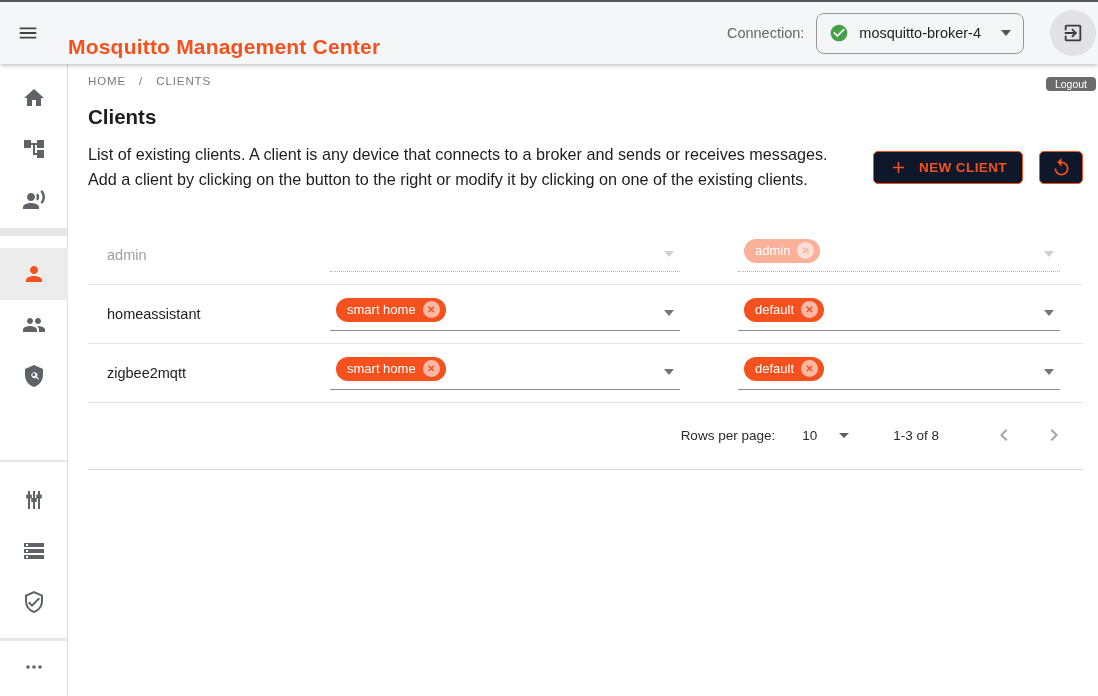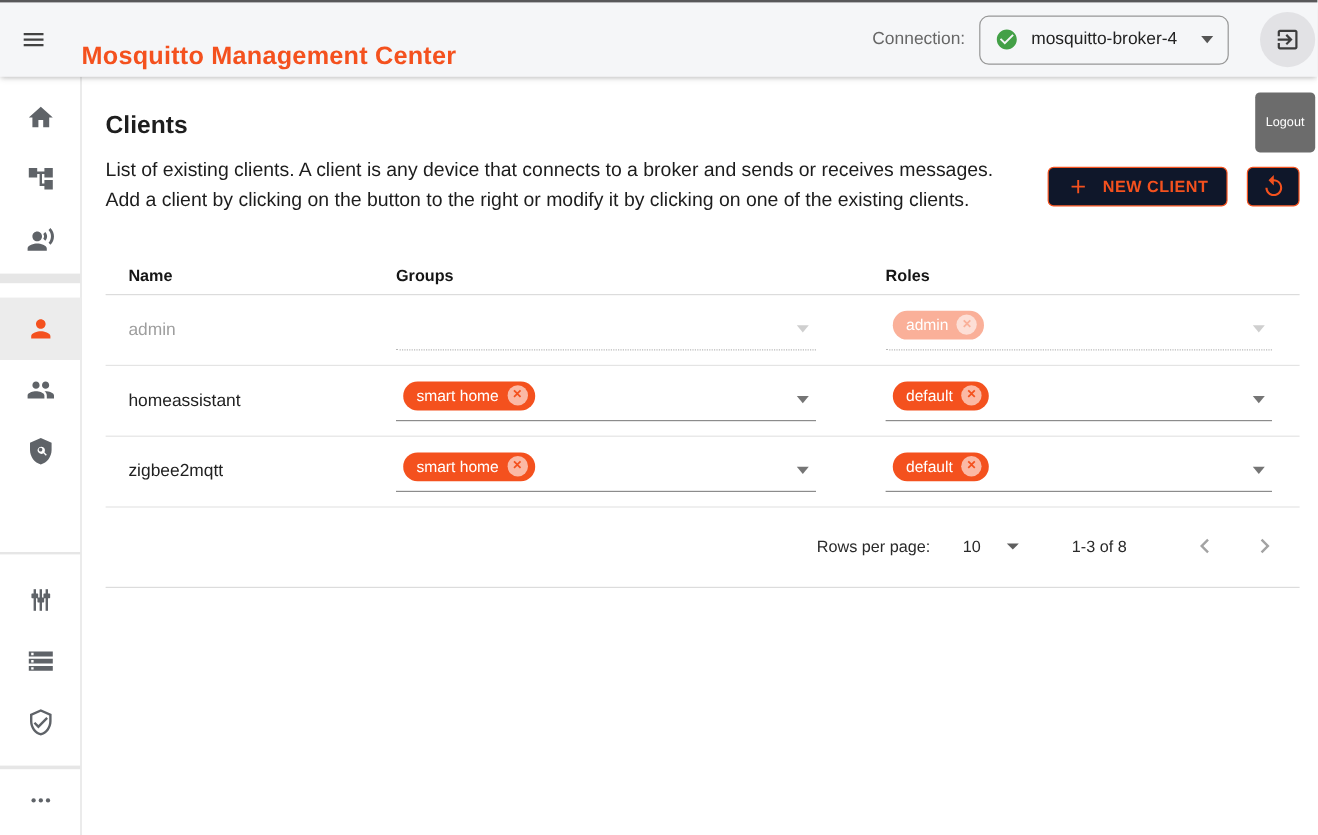--- a/index.html
+++ b/index.html
@@ -19,21 +19,21 @@
                display:flex;align-items:center;padding:0 12px;gap:10px;cursor:pointer;}
   .conn-select .txt{font-size:14.5px;color:#222;}
   .icon-check{width:20px;height:20px;fill:#43a047;}
   .caret{width:0;height:0;border-left:5px solid transparent;border-right:5px solid transparent;
          border-top:6px solid #555;}
   .conn-select .caret{margin-left:10px;}
   .logout-btn{width:46px;height:46px;border-radius:50%;border:none;background:#e2e2e5;
               margin:0 2px 0 14px;display:flex;align-items:center;justify-content:center;cursor:pointer;}
   .logout-btn svg{width:22px;height:22px;fill:#3c3c3c;}
   .tooltip{position:absolute;top:77px;right:2px;background:rgba(97,97,97,.93);color:#fff;
-           font-size:10.5px;padding:19px 9px;border-radius:4px;z-index:40;}
+           font-size:10.5px;padding:1px 9px;border-radius:4px;z-index:40;}
   
   .sidebar{position:absolute;left:0;top:64px;bottom:0;width:68px;box-sizing:border-box;
            background:#fff;border-right:1px solid #dedede;z-index:10;}
   .side-item{position:absolute;left:0;width:68px;height:52px;display:flex;align-items:center;
              justify-content:center;cursor:pointer;}
   .side-item svg{width:24px;height:24px;fill:#5f6368;}
   .side-item.selected{background:#ececec;}
   .side-item.selected svg{fill:#f4511e;}
   .sb-div{position:absolute;left:0;width:67px;background:#e6e6e6;}
   
@@ -169,44 +169,44 @@
           <circle cx="18" cy="12" r="1.8"></circle>
         </svg>
       </div>
     </div>
   <div class="sb-div" style="top:164px;height:8px;"></div>
   <div class="sb-div" style="top:396px;height:2px;"></div>
   <div class="sb-div" style="top:574px;height:3px;"></div>
 </nav>
 
 <main class="main">
+  <div class="breadcrumb">
+    <a>HOME</a>
+    <span>/</span>
+    <span>CLIENTS</span>
+  </div>
   <h1 class="page-title">Clients</h1>
   <div class="desc-row">
     <p class="desc">List of existing clients. A client is any device that connects to a broker and sends or receives messages. Add a client by clicking on the button to the right or modify it by clicking on one of the existing clients.</p>
     <div class="actions">
       <button class="btn-outline btn-new">
         <svg viewBox="0 0 24 24">
             <path d="M19 13h-6v6h-2v-6H5v-2h6V5h2v6h6v2z"></path>
           </svg>
         <span>NEW CLIENT</span>
       </button>
       <button class="btn-outline btn-refresh">
         <svg viewBox="0 0 24 24">
             <path d="M12 5V1L7 6l5 5V7c3.31 0 6 2.69 6 6s-2.69 6-6 6-6-2.69-6-6H4c0 4.42 3.58 8 8 8s8-3.58 8-8-3.58-8-8-8z"></path>
           </svg>
       </button>
     </div>
   </div>
 
   <div class="table">
-    <div class="thead">
-      <span>Name</span>
-      <span>Groups</span>
-      <span>Roles</span>
-    </div>
     <div id="tbody">
         <div class="trow disabled">
           <span class="cell-name">admin</span>
           <span>
             <div class="mselect groups">
               <span class="caret"></span>
             </div>
           </span>
           <span>
             <div class="mselect roles">

